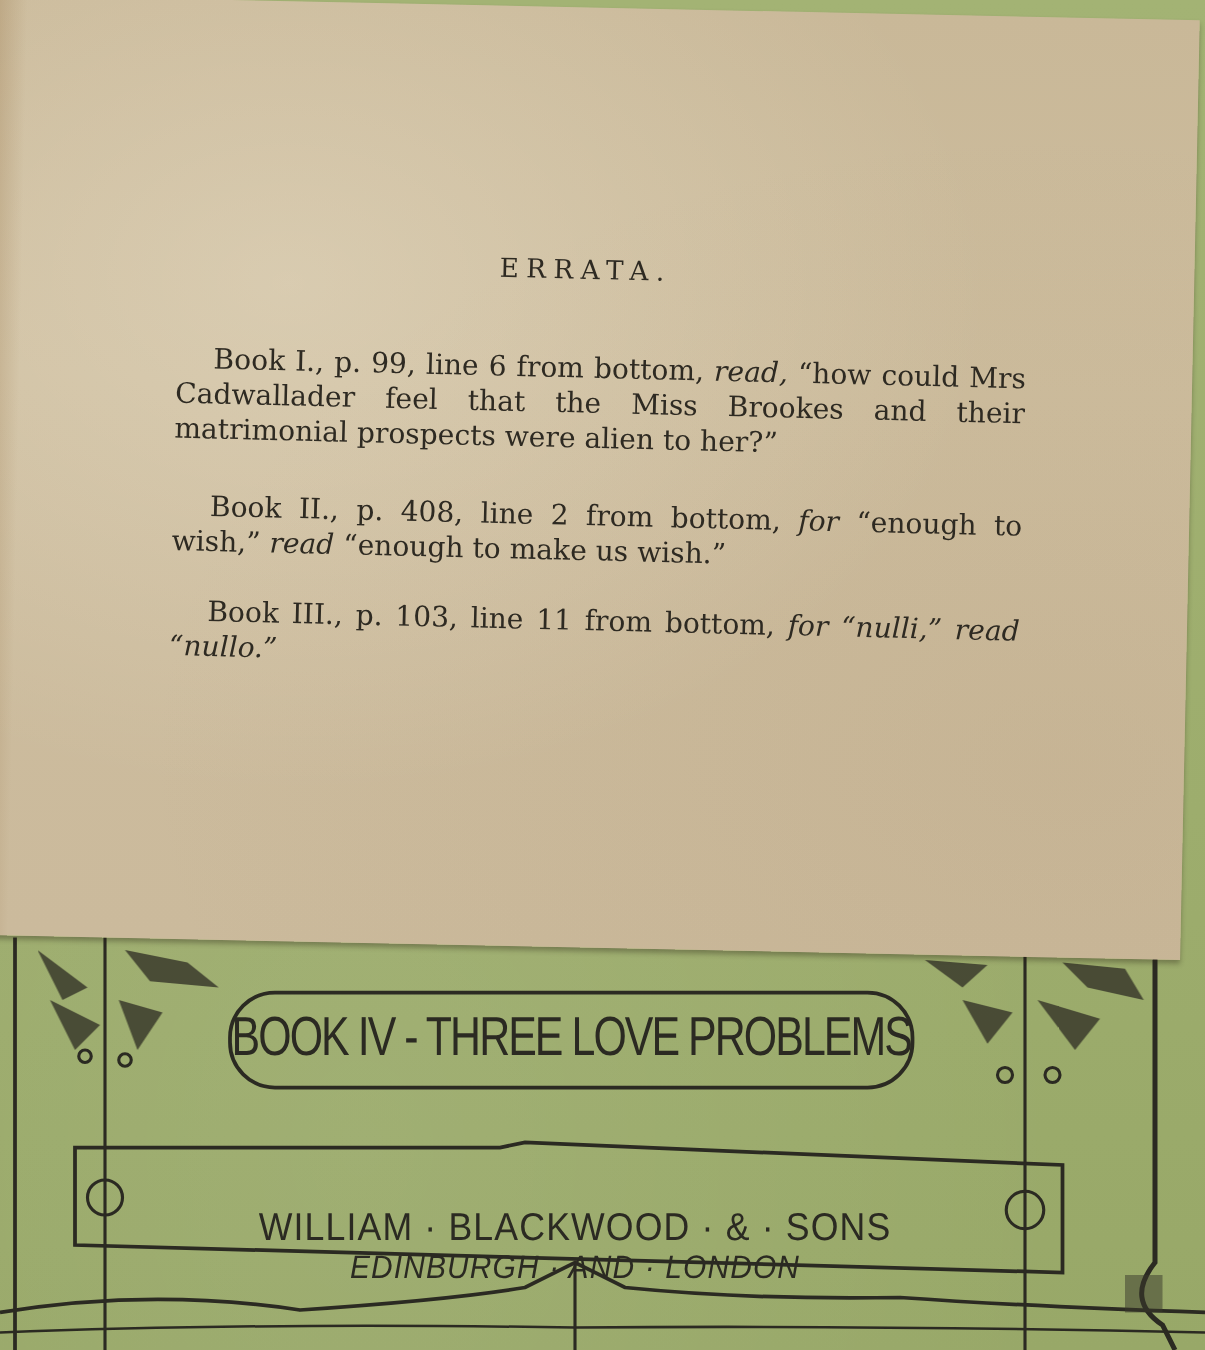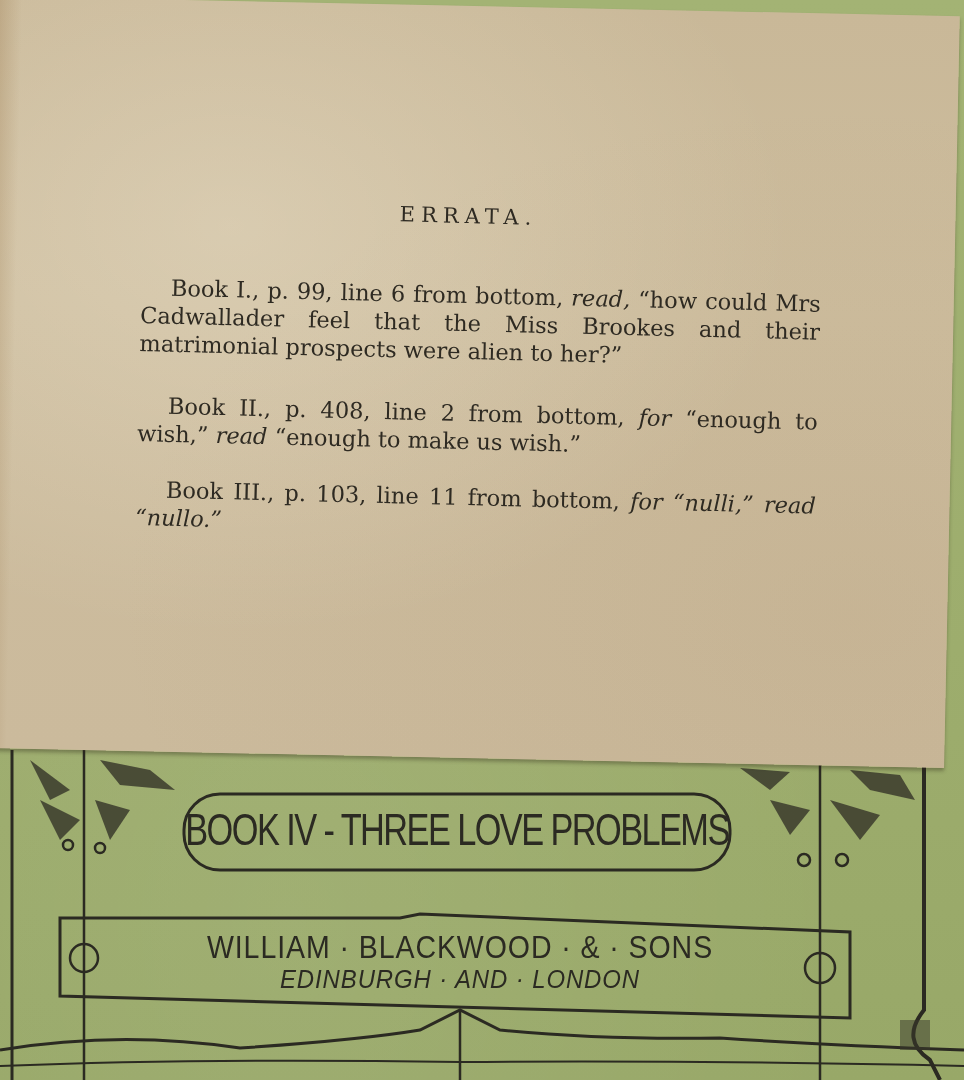--- a/index.html
+++ b/index.html
@@ -18,21 +18,21 @@
     .cover svg { position:absolute; left:0; top:0; }
     .cover-title {
       position:absolute; left:192px; top:800px; width:530px; height:60px;
       display:flex; align-items:center; justify-content:center;
       font-family:"Liberation Sans Narrow","Liberation Sans", sans-serif;
       font-size:44px; letter-spacing:-2px; color:#2b2a22;
       transform:scaleX(0.78); transform-origin:center;
       white-space:nowrap;
     }
     .publisher {
-      position:absolute; left:150px; top:930px; width:620px; text-align:center;
+      position:absolute; left:150px; top:964px; width:620px; text-align:center;
       color:#2b2a22; font-family:"Liberation Sans", sans-serif;
     }
     .publisher .name { font-size:31px; letter-spacing:1px; transform:scaleX(0.92); display:block; }
     .publisher .place { font-size:26px; font-style:italic; letter-spacing:1px; margin-top:-2px; display:block; transform:scaleX(0.92); }
 
     
     .page {
       position:absolute; left:-6px; top:-4px; width:966px; height:752px;
       background:
         radial-gradient(ellipse at 25% 30%, rgba(255,250,235,0.25), transparent 55%),

